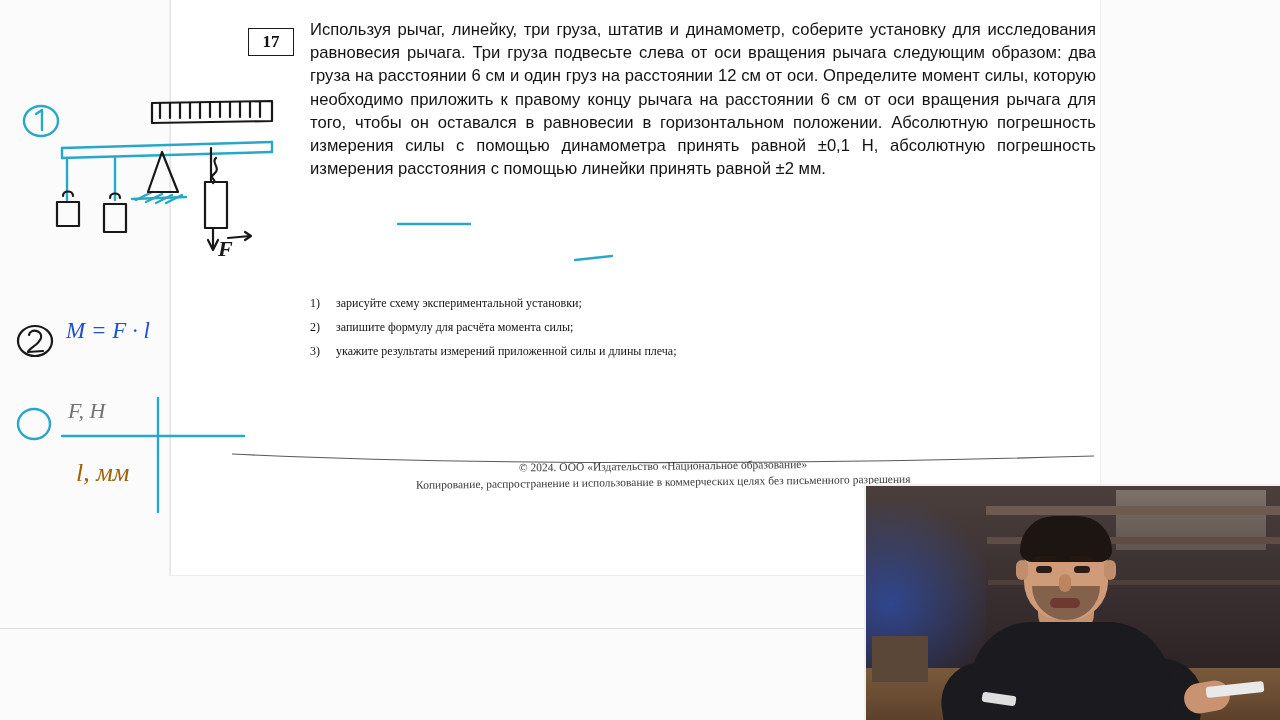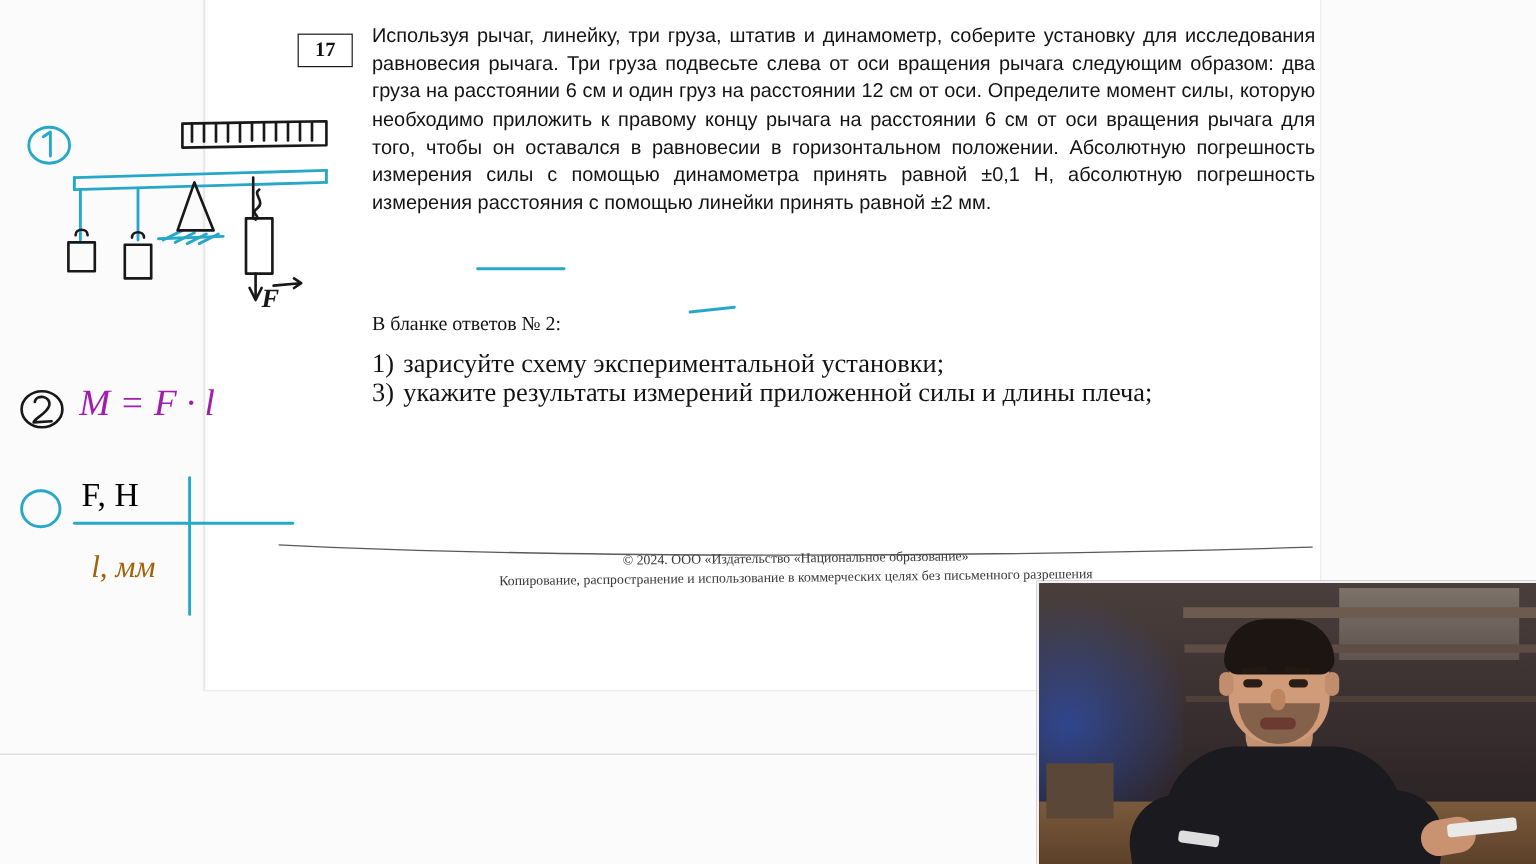--- a/index.html
+++ b/index.html
@@ -106,21 +106,21 @@
     font-size: 16.6px;
     line-height: 23.5px;
     color: #131313;
   }
   .answers-list {
     position: absolute;
     left: 310px;
     top: 291px;
     width: 786px;
     font-family: "Liberation Serif", serif;
-    font-size: 22px;
+    font-size: 12px;
     line-height: 24px;
     color: #131313;
   }
   .answers-list .row { display: block; }
   .answers-list .mark { display: inline-block; width: 26px; }
 
   
   .footer-rule {
     position: absolute;
     left: 232px;
@@ -150,30 +150,31 @@
     pointer-events: none;
   }
   .ink-label {
     position: absolute;
     font-family: "Liberation Serif", serif;
     color: #28a8c8;
   }
   .hw-m {
     left: 66px;
     top: 318px;
-    font-size: 31px;
+    font-size: 23px;
     font-style: italic;
-    color: #a21caf;
+    color: #1d4ed8;
     font-family: "Liberation Serif", serif;
   }
   .hw-fh {
     left: 68px;
     top: 398px;
-    font-size: 28px;
-    color: #000000;
+    font-size: 22px;
+    font-style: italic;
+    color: #737373;
   }
   .hw-lmm {
     left: 76px;
     top: 458px;
     font-size: 26px;
     font-style: italic;
     color: #a16207;
   }
   .hw-F {
     left: 218px;
@@ -387,25 +388,27 @@
   </div>
 
   <div class="task-num">
     <span>17</span>
   </div>
 
   <div class="task-text">
     <p>Используя рычаг, линейку, три груза, штатив и динамометр, соберите установку для исследования равновесия рычага. Три груза подвесьте слева от оси вращения рычага следующим образом: два груза на расстоянии 6 см и один груз на расстоянии 12 см от оси. Определите момент силы, которую необходимо приложить к правому концу рычага на расстоянии 6 см от оси вращения рычага для того, чтобы он оставался в равновесии в горизонтальном положении. Абсолютную погрешность измерения силы с помощью динамометра принять равной ±0,1 Н, абсолютную погрешность измерения расстояния с помощью линейки принять равной ±2 мм.</p>
   </div>
 
-  <div class="answers-intro">В бланке ответов № 2:</div>
 
   <div class="answers-list">
     <span class="row">
       <span class="mark">1)</span><span>зарисуйте схему экспериментальной установки;</span>
+    </span>
+    <span class="row">
+      <span class="mark">2)</span><span>запишите формулу для расчёта момента силы;</span>
     </span>
     <span class="row">
       <span class="mark">3)</span><span>укажите результаты измерений приложенной силы и длины плеча;</span>
     </span>
   </div>
 
   <svg class="footer-rule" viewBox="0 0 862 14" preserveAspectRatio="none">
     <path d="M0,2 C200,12 520,14 862,4" stroke="#5a5a5a" stroke-width="1.1" fill="none"></path>
   </svg>
 

